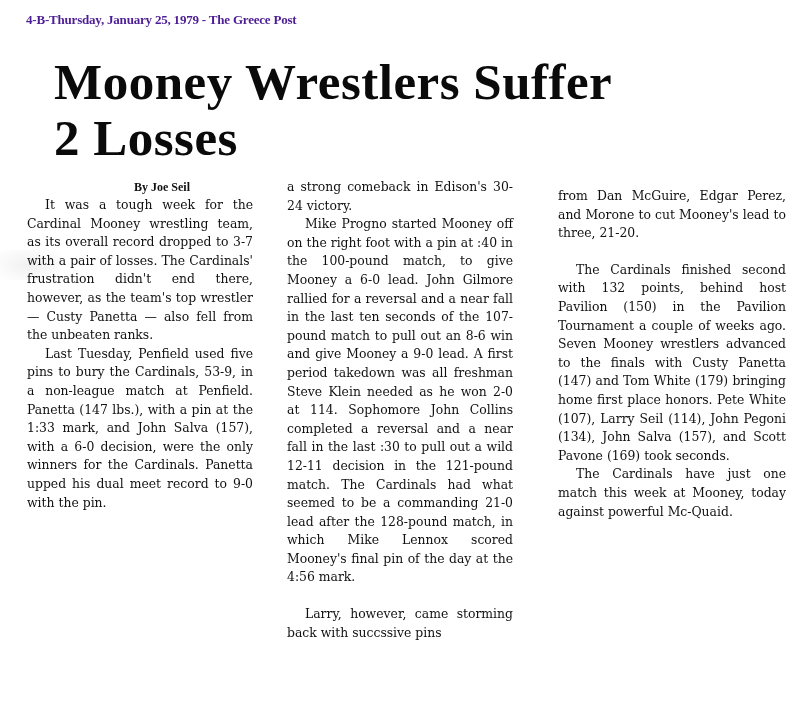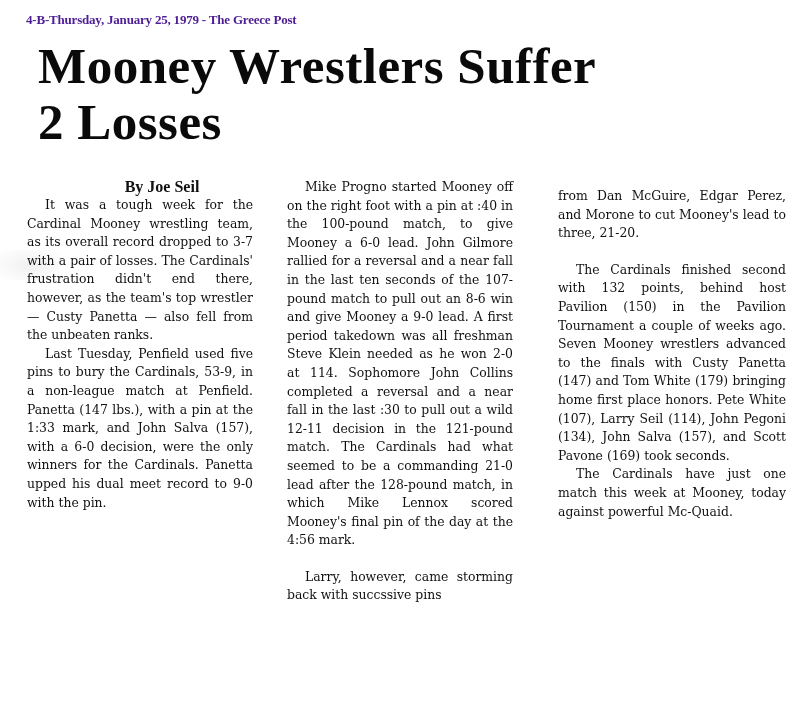--- a/index.html
+++ b/index.html
@@ -6,35 +6,35 @@
     body {
       width: 800px; height: 707px; overflow: hidden; position: relative;
       color: #111; font-family: "DejaVu Serif", serif;
     }
     .dateline {
       position: absolute; left: 26px; top: 12px;
       font-family: "Liberation Serif", serif; font-weight: bold; font-size: 13px;
       letter-spacing: -0.2px; color: #4c1d95;
     }
     .headline {
-      position: absolute; left: 38px; top: 38px; margin: 0;
+      position: absolute; left: 38px; top: 38px; margin: 16px;
       font-family: "Liberation Serif", serif; font-weight: bold;
       font-size: 51px; line-height: 56px; color: #0a0a0a; letter-spacing: 0.5px;
     }
     .col {
       position: absolute; top: 187px; width: 226px;
       font-family: "DejaVu Serif", serif; font-size: 12.4px; line-height: 18.6px;
       text-align: justify; color: #111;
     }
     .col1 { left: 27px; top: 178px; }
     .col2 { left: 287px; top: 178px; }
     .col3 { left: 558px; width: 228px; top: 187px; }
     .byline {
       text-align: center; font-family: "Liberation Serif", serif; font-weight: bold;
-      font-size: 16px; line-height: 18px; margin: 0; padding-left: 0; width: 150px;
+      font-size: 12px; line-height: 18px; margin: 0; padding-left: 0; width: 150px;
     }
     .col p { margin: 0; text-indent: 18px; }
     .col p.noindent { text-indent: 0; }
     .gap { height: 18px; }
     .smudge {
       position: absolute; left: 0; top: 250px; width: 60px; height: 30px;
       background: radial-gradient(ellipse at center, rgba(0,0,0,0.06), rgba(0,0,0,0));
     }
   </style>
 </head>
@@ -48,20 +48,21 @@
   <span style="display:block;width:560px;">Mooney Wrestlers Suffer 2 Losses</span>
 </h1>
 
 <div class="col col1">
   <div class="byline" style="margin-left:60px;">By Joe Seil</div>
   <p>It was a tough week for the Cardinal Mooney wrestling team, as its overall record dropped to 3-7 with a pair of losses. The Cardinals' frustration didn't end there, however, as the team's top wrestler — Custy Panetta — also fell from the unbeaten ranks.</p>
   <p>Last Tuesday, Penfield used five pins to bury the Cardinals, 53-9, in a non-league match at Penfield. Panetta (147 lbs.), with a pin at the 1:33 mark, and John Salva (157), with a 6-0 decision, were the only winners for the Cardinals. Panetta upped his dual meet record to 9-0 with the pin.</p>
 </div>
 
 <div class="col col2">
+  <p class="noindent">a strong comeback in Edison's 30-24 victory.</p>
   <p>Mike Progno started Mooney off on the right foot with a pin at :40 in the 100-pound match, to give Mooney a 6-0 lead. John Gilmore rallied for a reversal and a near fall in the last ten seconds of the 107-pound match to pull out an 8-6 win and give Mooney a 9-0 lead. A first period takedown was all freshman Steve Klein needed as he won 2-0 at 114. Sophomore John Collins completed a reversal and a near fall in the last :30 to pull out a wild 12-11 decision in the 121-pound match. The Cardinals had what seemed to be a commanding 21-0 lead after the 128-pound match, in which Mike Lennox scored Mooney's final pin of the day at the 4:56 mark.</p>
   <div class="gap"></div>
   <p>Larry, however, came storming back with succssive pins</p>
 </div>
 
 <div class="col col3">
   <p class="noindent">from Dan McGuire, Edgar Perez, and Morone to cut Mooney's lead to three, 21-20.</p>
   <div class="gap"></div>
   <p>The Cardinals finished second with 132 points, behind host Pavilion (150) in the Pavilion Tournament a couple of weeks ago. Seven Mooney wrestlers advanced to the finals with Custy Panetta (147) and Tom White (179) bringing home first place honors. Pete White (107), Larry Seil (114), John Pegoni (134), John Salva (157), and Scott Pavone (169) took seconds.</p>
   <p>The Cardinals have just one match this week at Mooney, today against powerful Mc-Quaid.</p>

